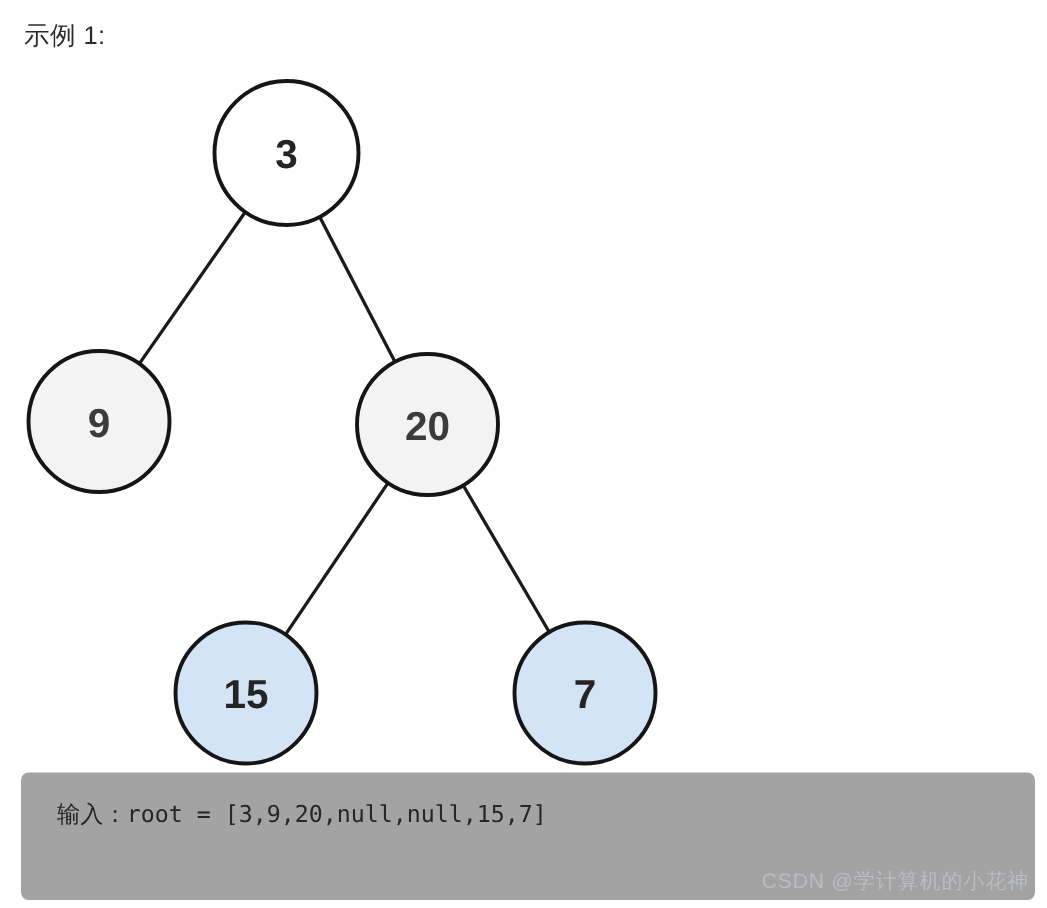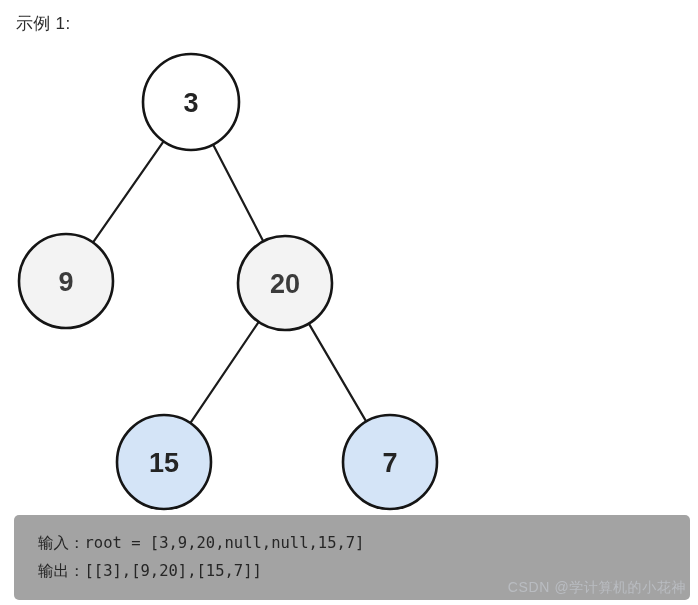--- a/index.html
+++ b/index.html
@@ -128,18 +128,17 @@
           <g>
             <circle cx="390" cy="422" r="47" class="node-circle node-fill-blue"></circle>
             <text x="390" y="423" class="node-label">7</text>
           </g>
         </g>
     </svg>
   </div>
 
   <div class="code-block">
     <div class="code-line">输入：root = [3,9,20,null,null,15,7]</div>
-    <div class="code-line">输出：[[3],[9,20],[15,7]]</div>
   </div>
 
   <div class="watermark">CSDN @学计算机的小花神</div>
 
 </div>
 
 </body></html>

